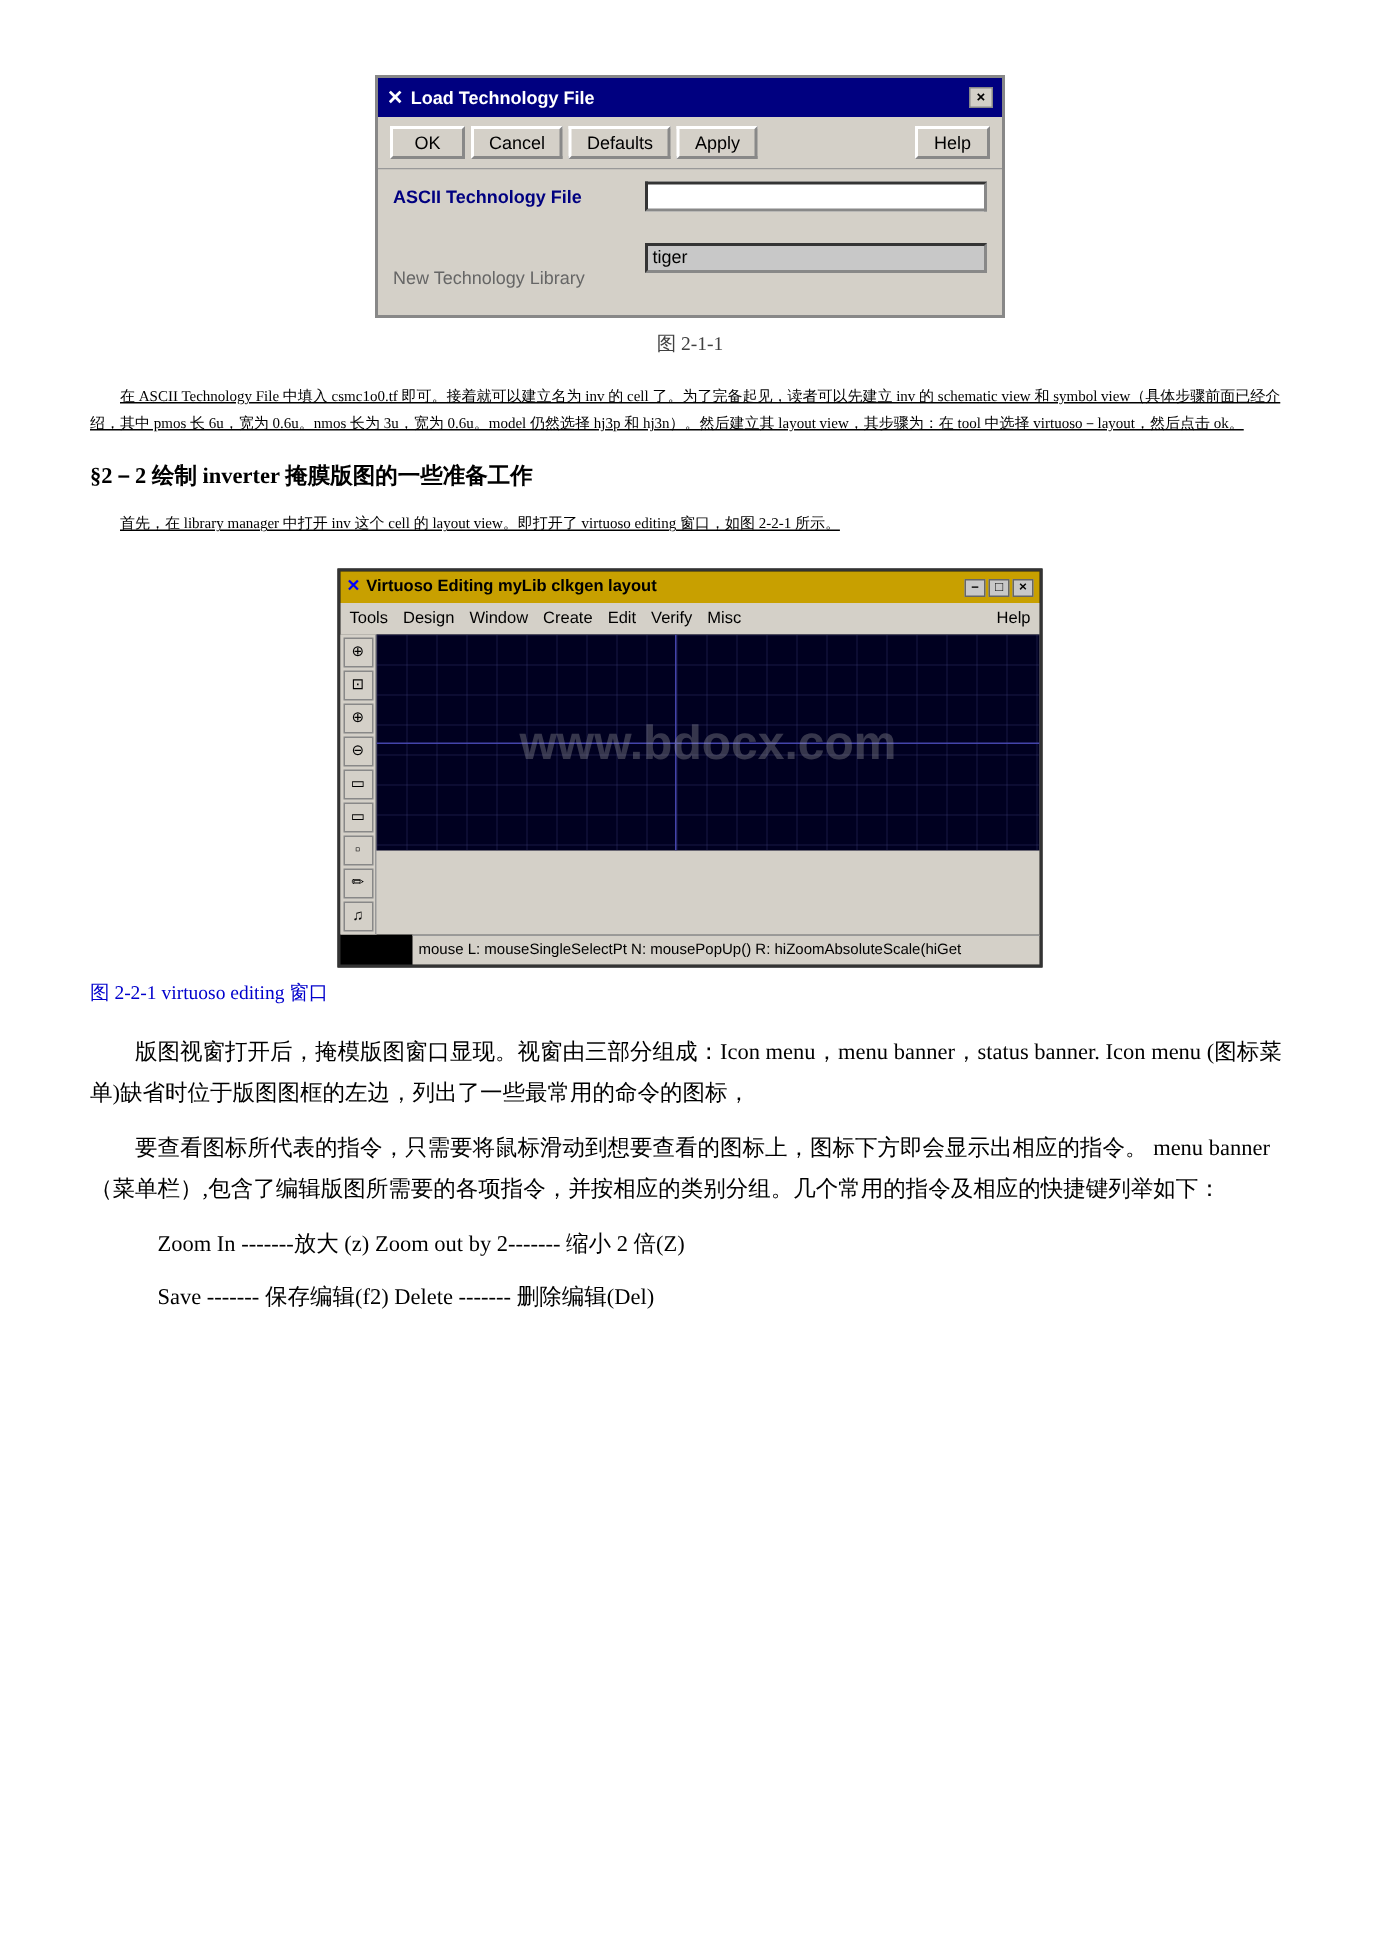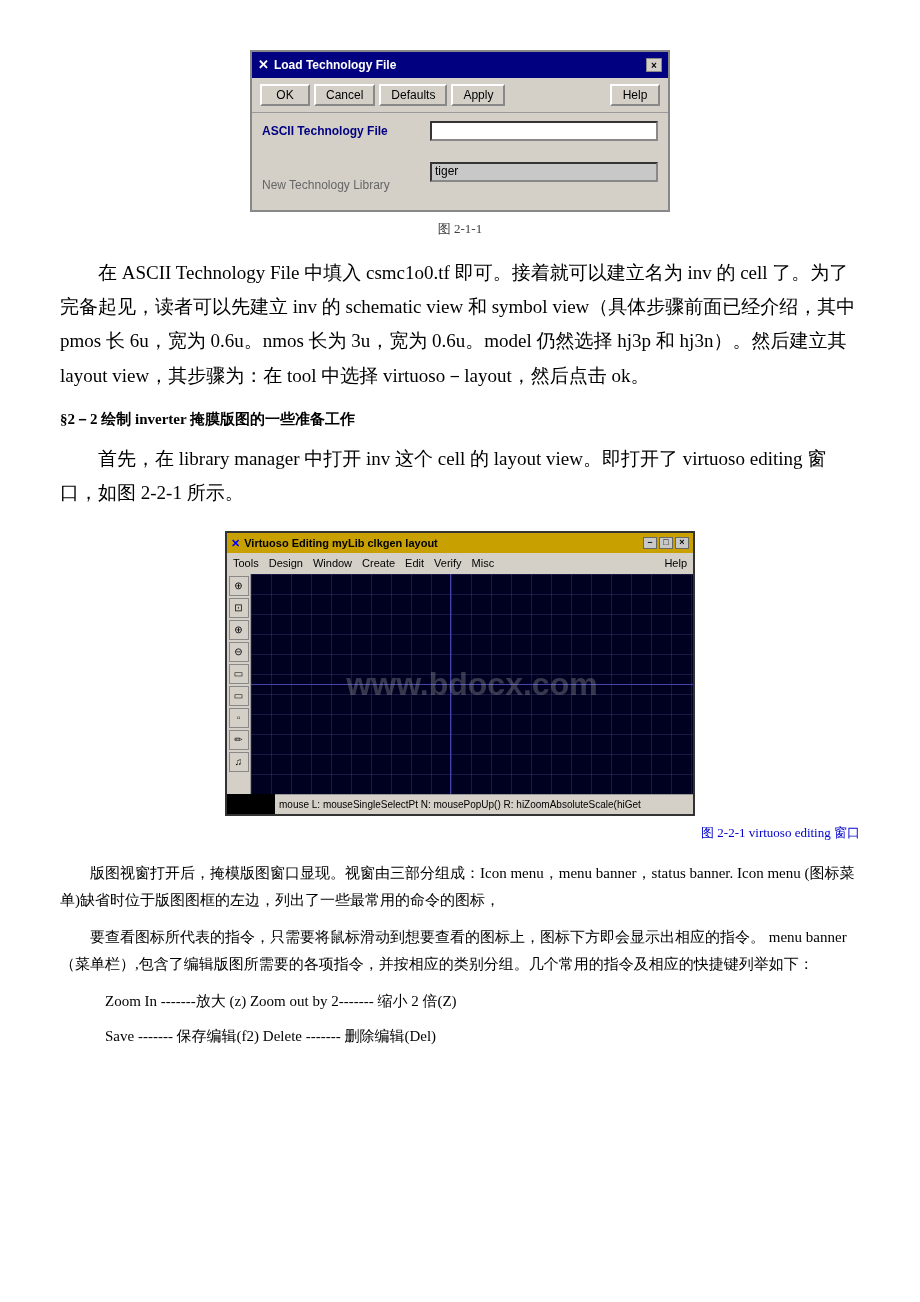--- a/index.html
+++ b/index.html
@@ -131,22 +131,23 @@
       text-align: center;
       color: #404040;
       font-size: 13px;
       margin: 4px 0 16px 0;
     }
 
     
     .text-block {
       text-indent: 2em;
       margin-bottom: 12px;
-      font-size: 19px;
+      font-size: 10px;
       line-height: 1.8;
+      text-decoration: underline;
     }
     .section-heading {
       margin: 14px 0 10px 0;
       font-size: 15px;
       font-weight: bold;
     }
 
     
     .virtuoso-container {
       display: flex;
@@ -241,21 +242,21 @@
       display: flex;
       align-items: center;
       justify-content: center;
       font-size: 10px;
       cursor: pointer;
     }
     .virtuoso-canvas {
       flex: 1;
       background: #000020;
       position: relative;
-      height: 220px;
+      height: 144px;
       overflow: hidden;
     }
     .canvas-grid {
       position: absolute;
       inset: 0;
       background-image: 
         linear-gradient(rgba(60,60,120,0.4) 1px, transparent 1px),
         linear-gradient(90deg, rgba(60,60,120,0.4) 1px, transparent 1px);
       background-size: 20px 20px;
     }
@@ -289,21 +290,21 @@
       background: #d4d0c8;
       color: #000;
       font-size: 10px;
       padding: 1px 4px;
       border-top: 1px solid #999;
       display: flex;
       gap: 8px;
       margin-left: 48px;
     }
     .virtuoso-caption {
-      text-align: right;
+      text-align: left;
       color: #0000cc;
       font-size: 13px;
       margin: 4px 0 16px 0;
     }
 
     
     .content-para {
       text-indent: 2em;
       margin-bottom: 10px;
       font-size: 15px;

